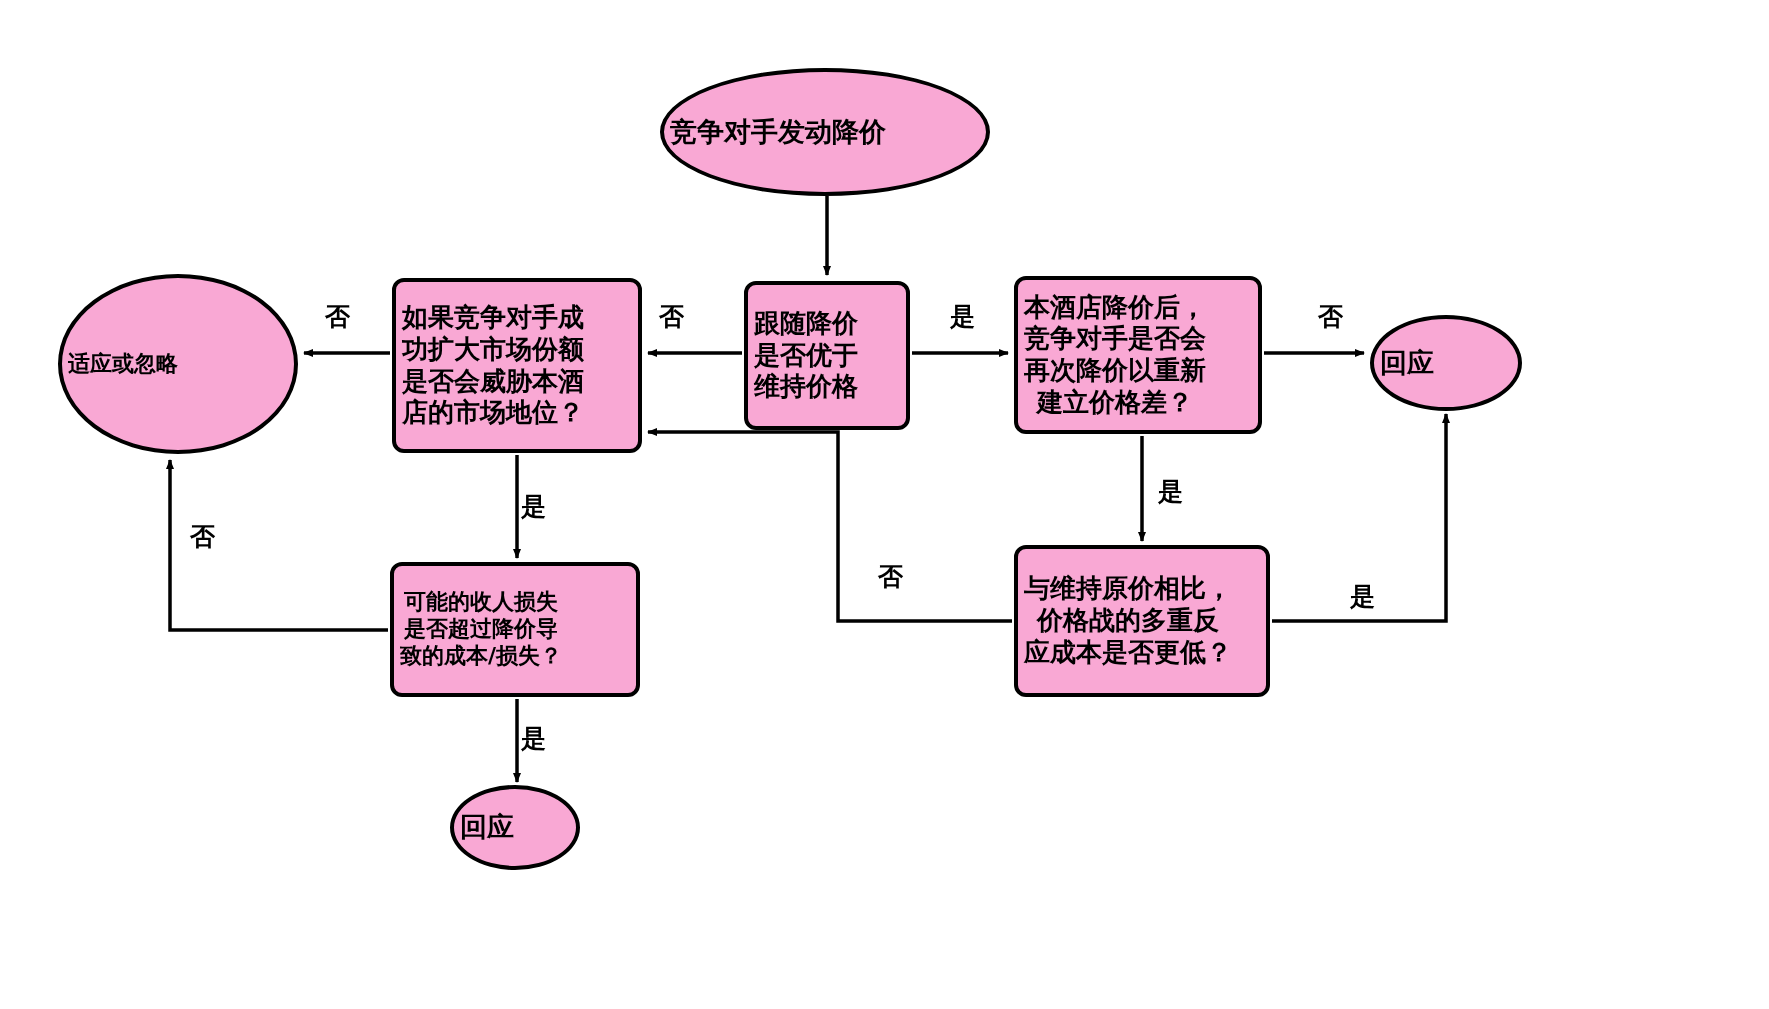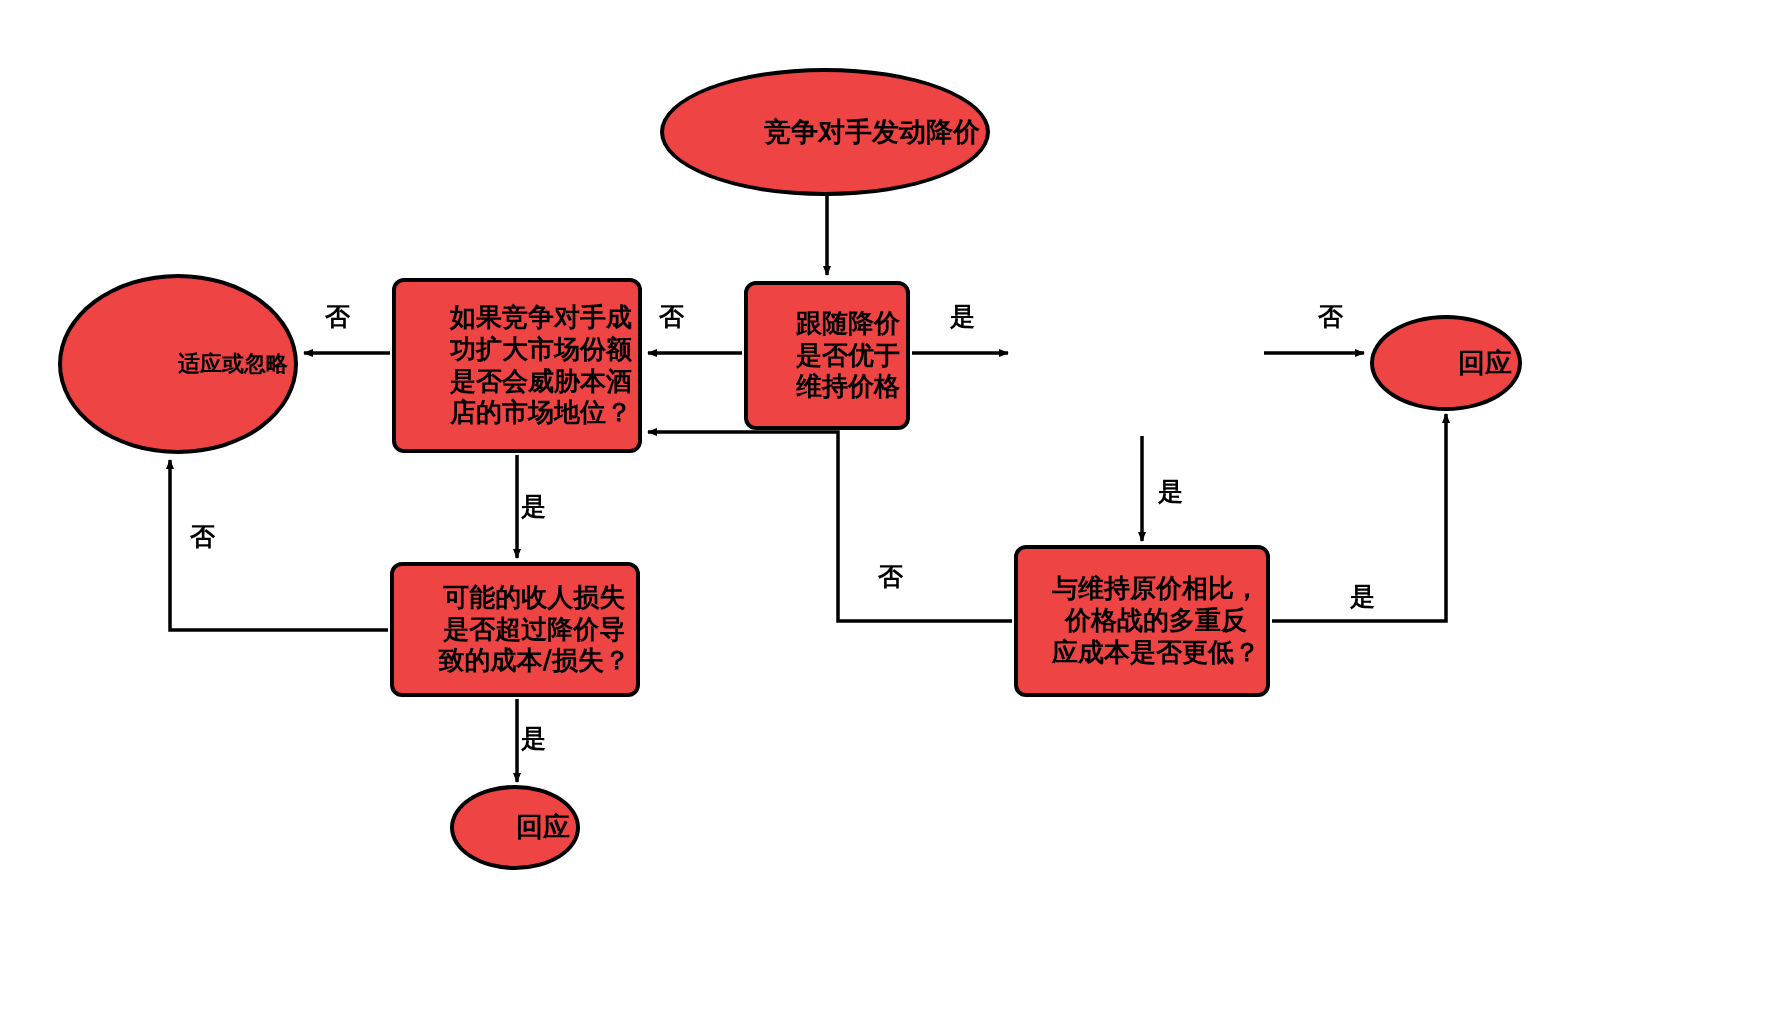--- a/index.html
+++ b/index.html
@@ -19,27 +19,27 @@
     position: absolute;
     left: 0;
     top: 0;
     width: 1769px;
     height: 1009px;
   }
   .node {
     position: absolute;
     display: flex;
     align-items: center;
-    justify-content: flex-end;
+    justify-content: flex-start;
     text-align: center;
     box-sizing: border-box;
     color: #000;
     font-weight: bold;
     line-height: 1.22;
-    background: #ef4444;
+    background: #f9a8d4;
   }
   .node.box {
     border: 4px solid #000;
     border-radius: 12px;
   }
   .node.ellipse {
     border: 4px solid #000;
     border-radius: 50%;
   }
   .node .label {
@@ -105,26 +105,32 @@
     <span class="label">如果竞争对手成
 功扩大市场份额
 是否会威胁本酒
 店的市场地位？</span>
   </div>
 
   <div class="node ellipse" style="left:58px; top:274px; width:240px; height:180px; font-size:22px;">
     <span class="label">适应或忽略</span>
   </div>
 
+  <div class="node box" style="left:1014px; top:276px; width:248px; height:158px; font-size:26px;">
+    <span class="label">本酒店降价后，
+竞争对手是否会
+再次降价以重新
+建立价格差？</span>
+  </div>
 
   <div class="node ellipse" style="left:1370px; top:315px; width:152px; height:96px; font-size:27px;">
     <span class="label">回应</span>
   </div>
 
-  <div class="node box" style="left:390px; top:562px; width:250px; height:135px; font-size:26px;">
+  <div class="node box" style="left:390px; top:562px; width:250px; height:135px; font-size:22px;">
     <span class="label">可能的收人损失
 是否超过降价导
 致的成本/损失？</span>
   </div>
 
   <div class="node box" style="left:1014px; top:545px; width:256px; height:152px; font-size:26px;">
     <span class="label">与维持原价相比，
 价格战的多重反
 应成本是否更低？</span>
   </div>

